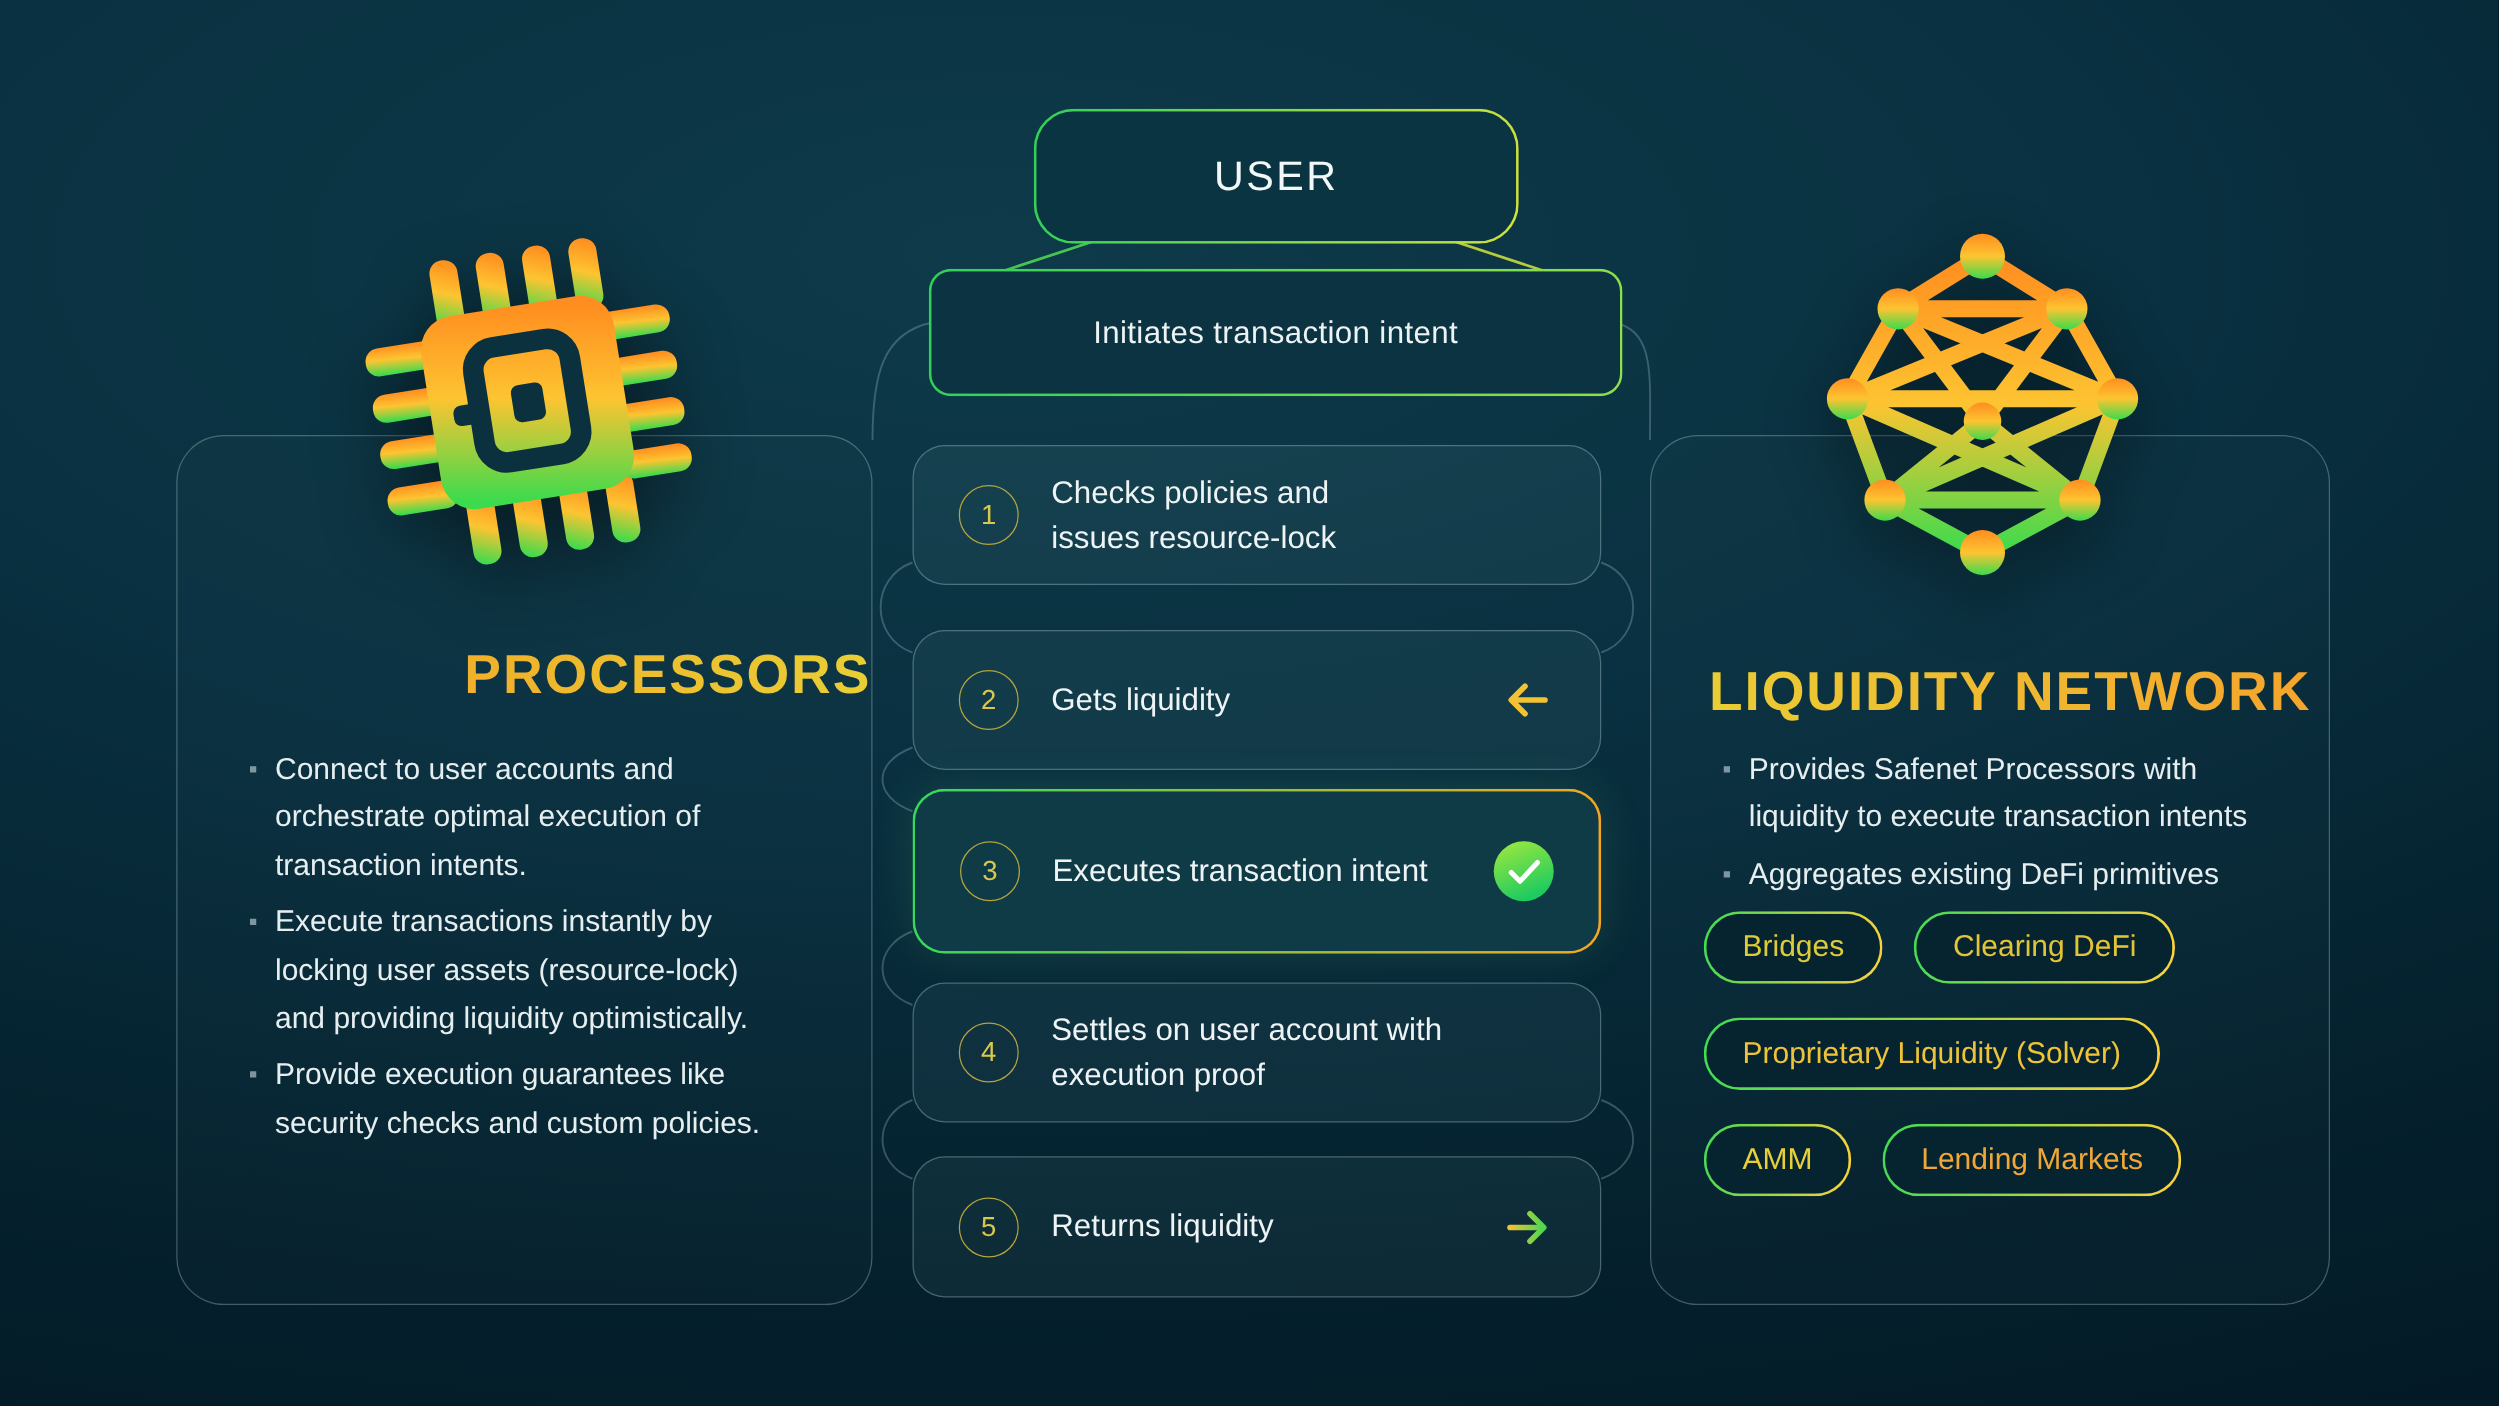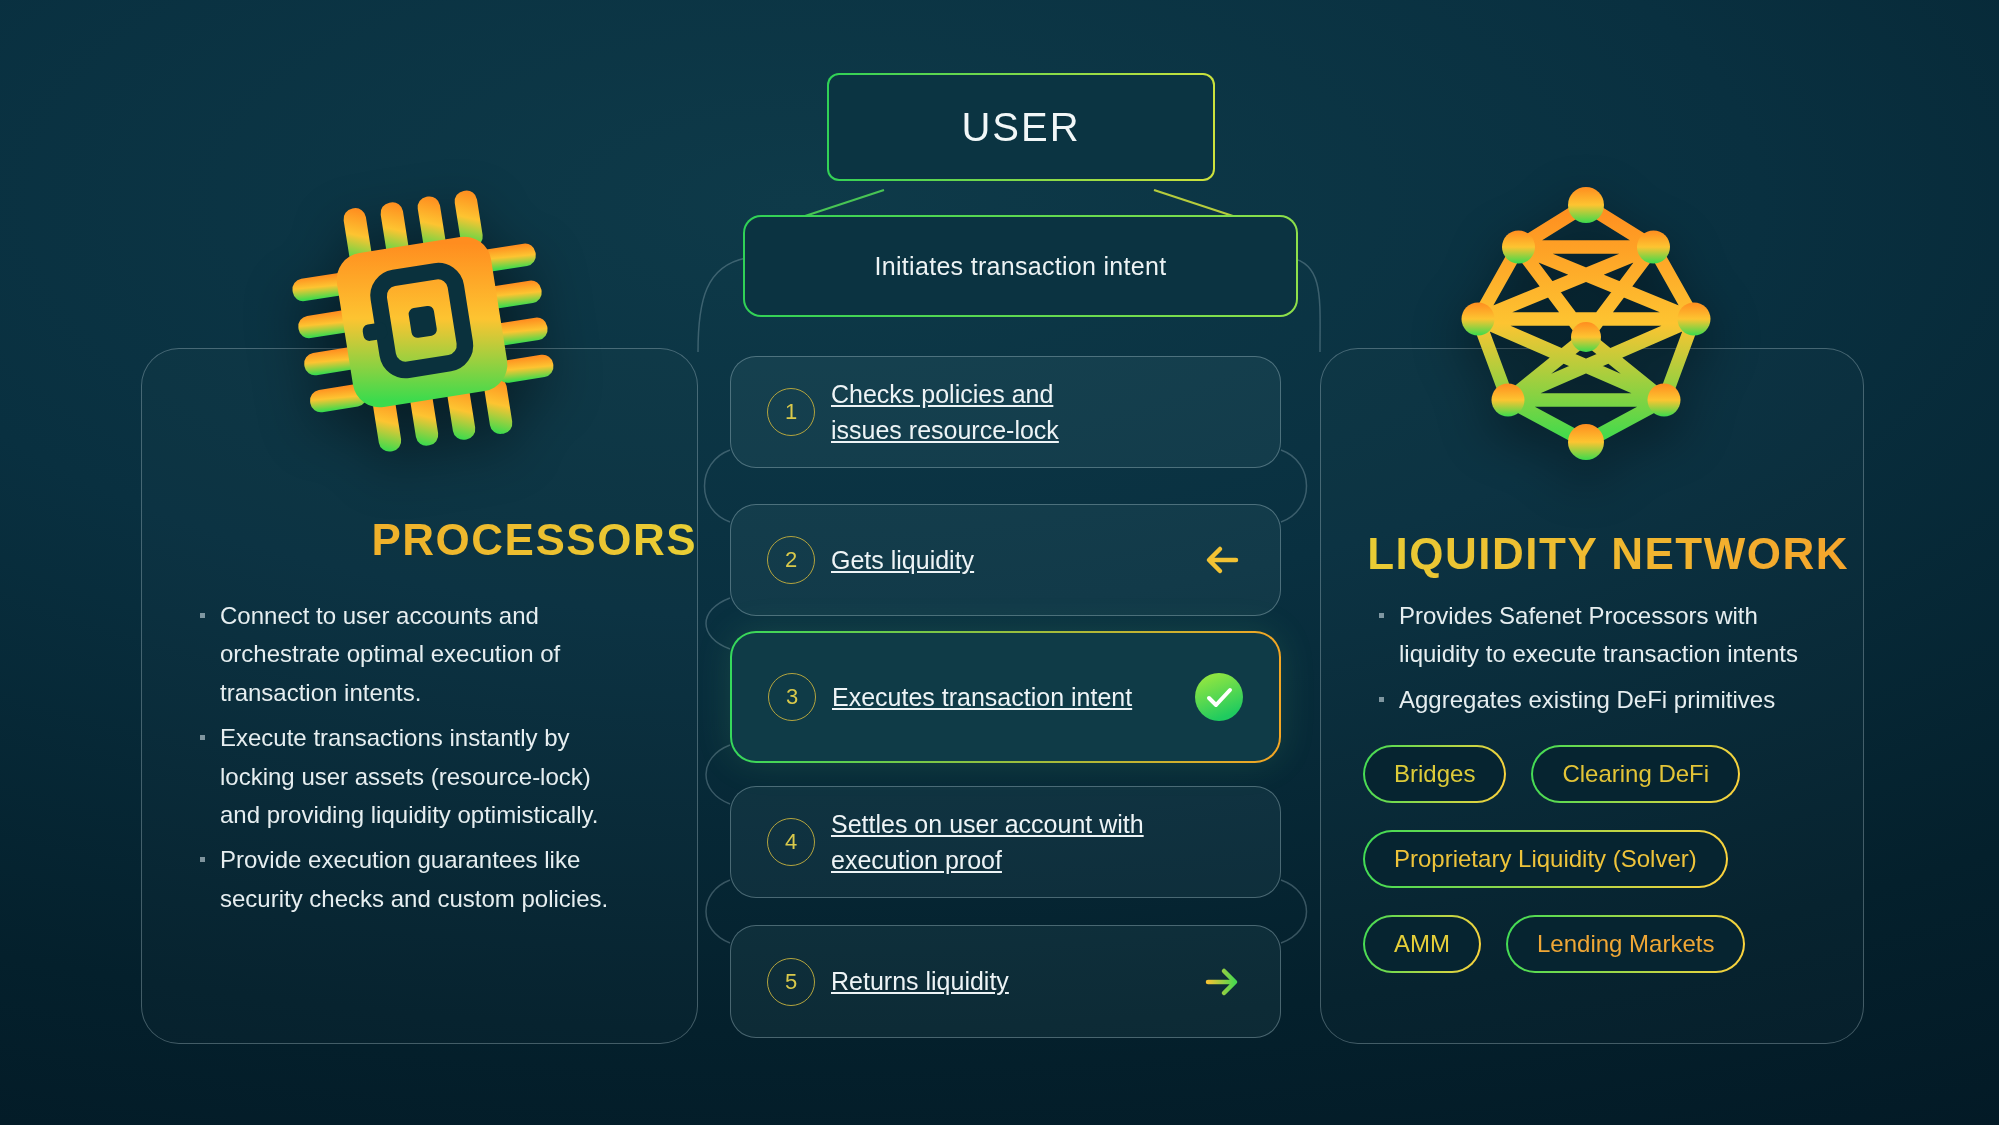--- a/index.html
+++ b/index.html
@@ -8,23 +8,23 @@
     position:relative;width:1999px;height:1125px;overflow:hidden;
     background:radial-gradient(150% 115% at 40% 18%, #0e3a49 0%, #093040 32%, #04202c 64%, #021420 100%);
   }
   svg.connectors{position:absolute;inset:0;pointer-events:none;}
 
   
   .gpill{border:2px solid transparent;border-radius:32px;display:flex;align-items:center;justify-content:center;}
 
   
   .user-pill{
-    position:absolute;left:827px;top:73px;width:384px;height:104px;border-radius:12px;
+    position:absolute;left:827px;top:87px;width:384px;height:104px;border-radius:32px;
     background:linear-gradient(#0b3442,#0b3442) padding-box,linear-gradient(95deg,#2fd157,#cfe23c) border-box;
-    color:#f2f7f8;font-size:40px;letter-spacing:2px;
+    color:#f2f7f8;font-size:33px;letter-spacing:2px;
   }
   .intent-pill{
     position:absolute;left:743px;top:215px;width:551px;height:98px;border-radius:18px;
     background:linear-gradient(#0b3341,#0b3341) padding-box,linear-gradient(95deg,#2fd157,#8fe04a) border-box;
     color:#edf3f4;font-size:25px;letter-spacing:.3px;
   }
 
   
   .step{
     position:absolute;left:730px;width:551px;border-radius:26px;box-sizing:border-box;
@@ -34,21 +34,21 @@
   .step.highlight{
     border:2px solid transparent;
     background:linear-gradient(#0f3b47,#0f3b47) padding-box,linear-gradient(92deg,#35d95c,#f5a623) border-box;
     box-shadow:0 0 36px rgba(110,220,130,.14);
   }
   .num{
     width:46px;height:46px;border-radius:50%;flex:0 0 46px;
     border:1.5px solid #b3a43e;color:#d9c94b;font-size:22px;
     display:flex;align-items:center;justify-content:center;
   }
-  .step-label{margin-left:16px;color:#eef4f6;font-size:25px;line-height:1.45;white-space:pre-line;text-decoration:underline;}
+  .step-label{margin-left:26px;color:#eef4f6;font-size:25px;line-height:1.45;white-space:pre-line;}
   .step-icon{margin-left:auto;display:flex;align-items:center;}
 
   
   .panel{
     position:absolute;top:348px;height:696px;border-radius:38px;box-sizing:border-box;
     border:1.5px solid rgba(165,188,198,.38);background:rgba(255,255,255,.015);
   }
   .panel.left{left:141px;width:557px;}
   .panel.right{left:1320px;width:544px;}
   .panel-title{
@@ -62,21 +62,21 @@
     .grad-text-right{background:linear-gradient(90deg,#e9cf35,#f5a52c);-webkit-background-clip:text;color:transparent;}
   }
   ul.bullets{list-style:none;margin:0;padding:0;position:absolute;display:flex;flex-direction:column;gap:7px;}
   .panel.left ul.bullets{left:58px;top:248px;width:460px;}
   .panel.right ul.bullets{left:58px;top:248px;width:462px;}
   li.bullet{display:flex;gap:15px;}
   .marker{flex:0 0 5px;width:5px;height:5px;margin-top:16px;background:rgba(224,237,242,.55);}
   .bullet-text{color:#e6eef0;font-size:24px;line-height:1.6;white-space:pre-line;}
 
   
-  .tags{position:absolute;left:42px;top:396px;width:472px;display:flex;flex-wrap:wrap;column-gap:25px;row-gap:27px;}
+  .tags{position:absolute;left:42px;top:380px;width:472px;display:flex;flex-wrap:wrap;column-gap:25px;row-gap:27px;}
   .tag{
     height:58px;border:2px solid transparent;border-radius:30px;box-sizing:border-box;
     background:linear-gradient(#062430,#062430) padding-box,linear-gradient(100deg,#3fdc55,#ffd23c) border-box;
     display:flex;align-items:center;padding:0 29px;font-size:24px;white-space:nowrap;
   }
 
   
   .big-icon{position:absolute;width:300px;height:300px;filter:drop-shadow(0 18px 26px rgba(0,0,0,.45));}
   .chip-pos{left:272px;top:172px;}
   .net-pos{left:1436px;top:172px;}

